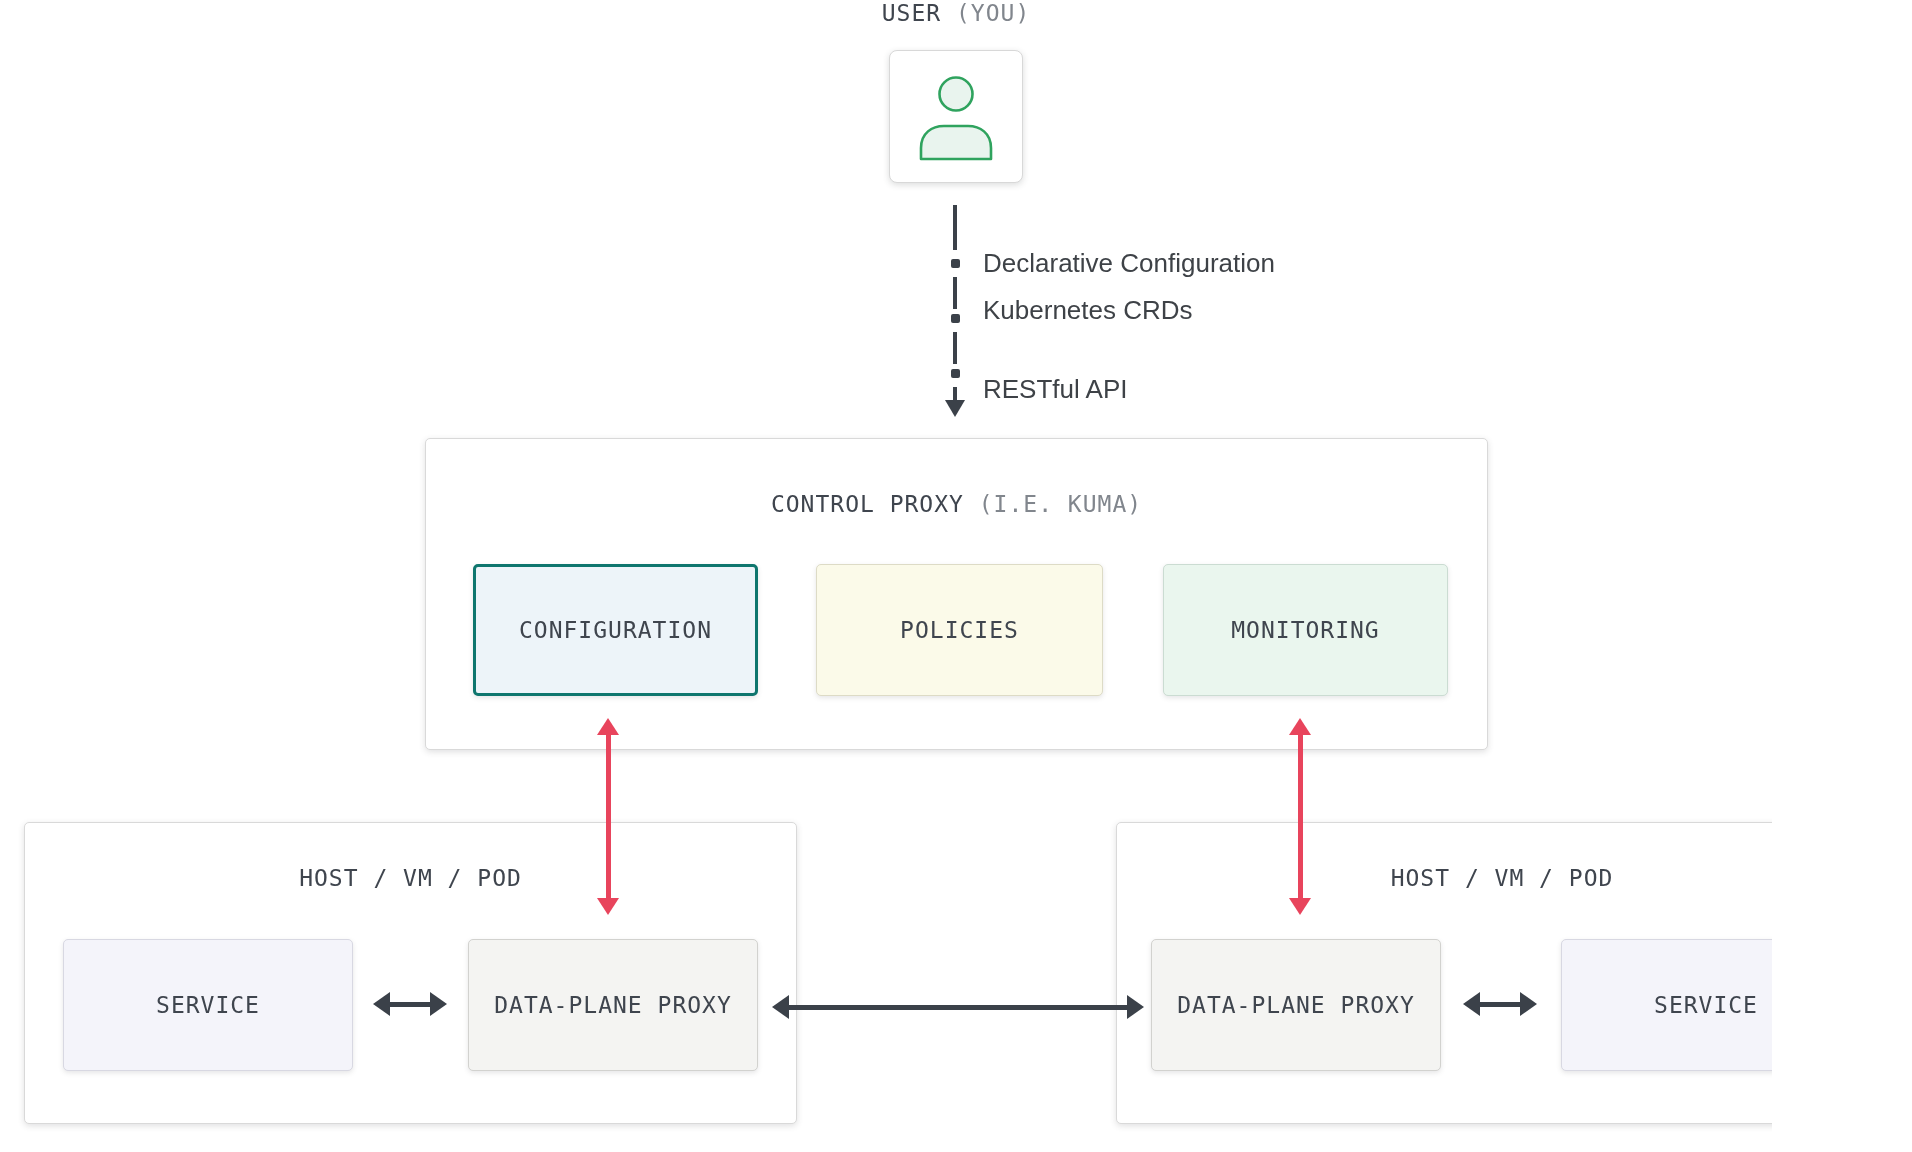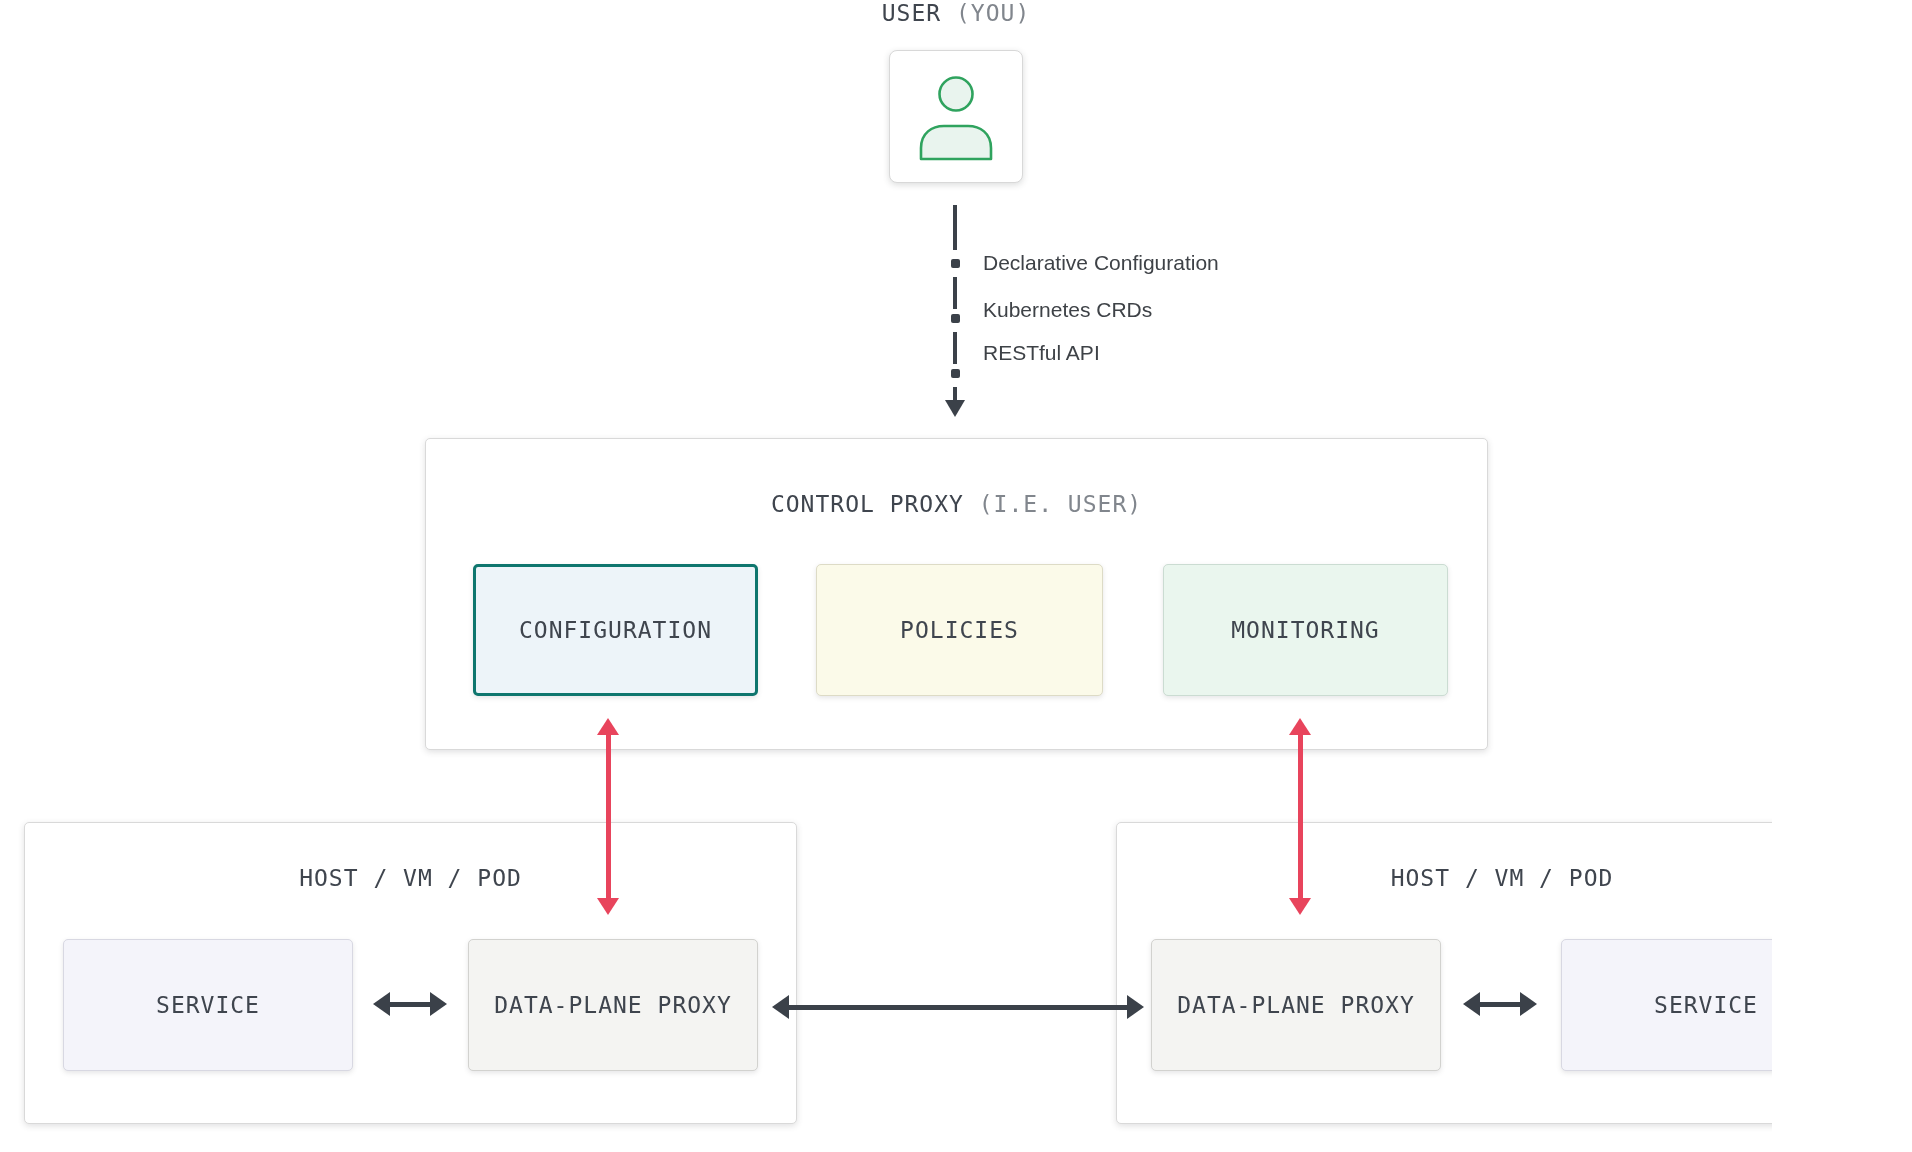--- a/index.html
+++ b/index.html
@@ -3,21 +3,21 @@
 <meta charset="utf-8">
 <style>
   * { margin:0; padding:0; box-sizing:border-box; }
   html,body { background:#ffffff; }
   .canvas {
     position:relative; width:1772px; height:1152px; background:#ffffff; overflow:hidden;
     font-family:"DejaVu Sans Mono","Liberation Mono",monospace;
   }
   .mono  { font-size:23px; letter-spacing:1px; color:#3f454e; white-space:nowrap; }
   .mono .lite { color:#81868d; }
-  .sans  { font-family:"Liberation Sans","DejaVu Sans",sans-serif; font-size:21px; color:#3e4247; white-space:nowrap; }
+  .sans  { font-family:"Liberation Sans","DejaVu Sans",sans-serif; font-size:26px; color:#3e4247; white-space:nowrap; }
 
   
   .user-title { position:absolute; left:816px; top:0; width:280px; text-align:center; line-height:26px; }
   .user-card {
     position:absolute; left:889px; top:50px; width:134px; height:133px;
     background:#fff; border:1px solid #d8d8d8; border-radius:8px;
     box-shadow:0 2px 6px rgba(60,64,67,.18);
     display:flex; align-items:center; justify-content:center;
   }
 
@@ -86,24 +86,24 @@
     <div class="dash" style="top:332px;height:32px"></div>
     <div class="dash" style="top:387px;height:15px"></div>
     <div class="dot" style="top:259px"></div>
     <div class="dot" style="top:314px"></div>
     <div class="dot" style="top:369px"></div>
     <div class="head-down"></div>
   </div>
 
   <div class="flow-label sans" style="top:250px">Declarative Configuration</div>
   <div class="flow-label sans" style="top:297px">Kubernetes CRDs</div>
-  <div class="flow-label sans" style="top:340px">RESTful API</div>
+  <div class="flow-label sans" style="top:376px">RESTful API</div>
 
   <div class="panel" style="left:425px;top:438px;width:1063px;height:312px">
-    <div class="panel-title mono" style="top:50px"><span>CONTROL PROXY</span> <span class="lite">(I.E. USER)</span></div>
+    <div class="panel-title mono" style="top:50px"><span>CONTROL PROXY</span> <span class="lite">(I.E. KUMA)</span></div>
     <div class="tint cfg">
         <span class="mono">CONFIGURATION</span>
       </div>
     <div class="tint pol">
         <span class="mono">POLICIES</span>
       </div>
     <div class="tint mon">
         <span class="mono">MONITORING</span>
       </div>
   </div>

